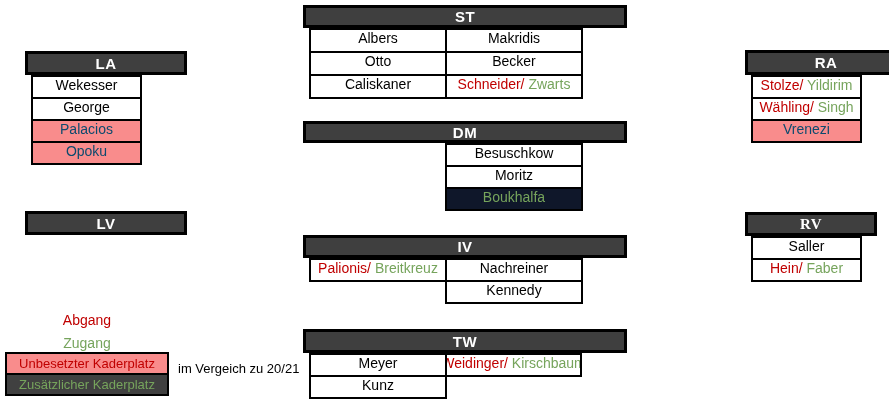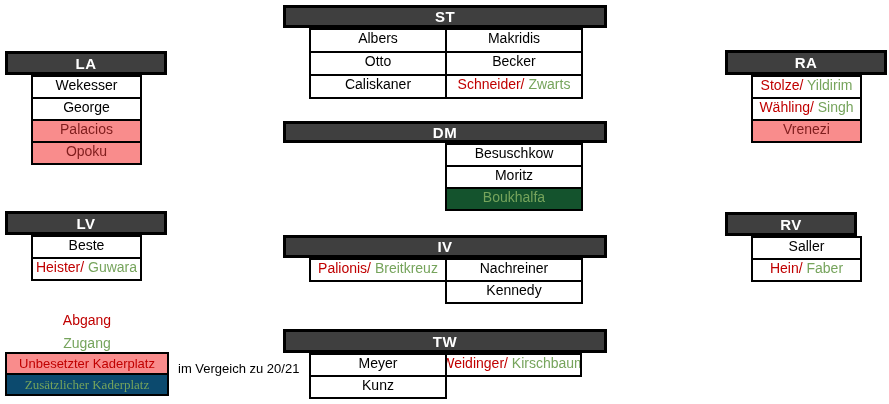--- a/index.html
+++ b/index.html
@@ -20,41 +20,42 @@
     box-sizing: border-box;
     background: #3f3f3f;
     border: 3px solid #000000;
     color: #ffffff;
     font-weight: bold;
     font-size: 15px;
     letter-spacing: 0.5px;
     display: flex;
     align-items: center;
     justify-content: center;
+    margin-left: 20px;
   }
   .stack {
     position: absolute;
   }
   .cell {
     box-sizing: border-box;
     height: 24px;
     border: 2px solid #000000;
     background: #ffffff;
     color: #000000;
     font-size: 14px;
     display: flex;
     align-items: flex-start;
     justify-content: center;
     white-space: pre;
     overflow: hidden;
   }
   .cell + .cell { margin-top: -2px; }
   .cell.h25 { height: 25px; }
-  .cell.vacant { background: #f98c8c; color: #7f1d1d; }
-  .cell.extra  { background: #14532d; color: #76a45c; }
+  .cell.vacant { background: #f98c8c; color: #0c4a6e; }
+  .cell.extra  { background: #0f172a; color: #76a45c; }
   .out { color: #c00000; }
   .in  { color: #76a45c; }
   .legend-text {
     position: absolute;
     width: 162px;
     text-align: center;
     font-size: 14px;
   }
   .legend-abgang { color: #c00000; }
   .legend-zugang { color: #76a45c; }
@@ -69,21 +70,21 @@
     height: 23px;
     border: 2px solid #000000;
     font-size: 13px;
     display: flex;
     align-items: center;
     justify-content: center;
     white-space: pre;
   }
   .legend-box + .legend-box { margin-top: -2px; }
   .legend-box.vacant { background: #f98c8c; color: #c00000; }
-  .legend-box.extra  { background: #0c4a6e; color: #76a45c; font-family: Liberation Serif, serif; }
+  .legend-box.extra  { background: #404040; color: #76a45c; }
   .legend-note {
     position: absolute;
     left: 171px;
     top: 361px;
     font-size: 13px;
     color: #000000;
     white-space: nowrap;
     padding-left: 7px;
   }
 </style>
@@ -131,33 +132,29 @@
 
   <div class="pos-header" style="left:5px; top:51px; width:162px; height:24px;">LA</div>
   <div class="stack" style="left:31px; top:75px; width:111px;">
     <div class="cell"><span>Wekesser</span></div>
     <div class="cell"><span>George</span></div>
     <div class="cell vacant"><span>Palacios</span></div>
     <div class="cell vacant"><span>Opoku</span></div>
   </div>
 
   <div class="pos-header" style="left:5px; top:211px; width:162px; height:24px;">LV</div>
-  <div class="stack" style="left:31px; top:235px; width:111px;">
-    <div class="cell"><span>Beste</span></div>
-    <div class="cell"><span class="out">Heister/</span><span class="in"> Guwara</span></div>
-  </div>
 
   <div class="pos-header" style="left:725px; top:50px; width:162px; height:25px;">RA</div>
   <div class="stack" style="left:751px; top:75px; width:111px;">
     <div class="cell"><span class="out">Stolze/</span><span class="in"> Yildirim</span></div>
     <div class="cell"><span class="out">Wähling/</span><span class="in"> Singh</span></div>
     <div class="cell vacant"><span>Vrenezi</span></div>
   </div>
 
-  <div class="pos-header" style="left:725px; top:212px; width:132px; height:24px;">RV</div>
+  <div class="pos-header" style="left:725px; top:212px; width:132px; height:24px;font-family:Liberation Serif, serif;">RV</div>
   <div class="stack" style="left:751px; top:236px; width:111px;">
     <div class="cell"><span>Saller</span></div>
     <div class="cell"><span class="out">Hein/</span><span class="in"> Faber</span></div>
   </div>
 
   <div class="legend-text legend-abgang" style="left:6px; top:312px;">Abgang</div>
   <div class="legend-text legend-zugang" style="left:6px; top:335px;">Zugang</div>
   <div class="legend-boxes">
     <div class="legend-box vacant">Unbesetzter Kaderplatz</div>
     <div class="legend-box extra">Zusätzlicher Kaderplatz</div>

